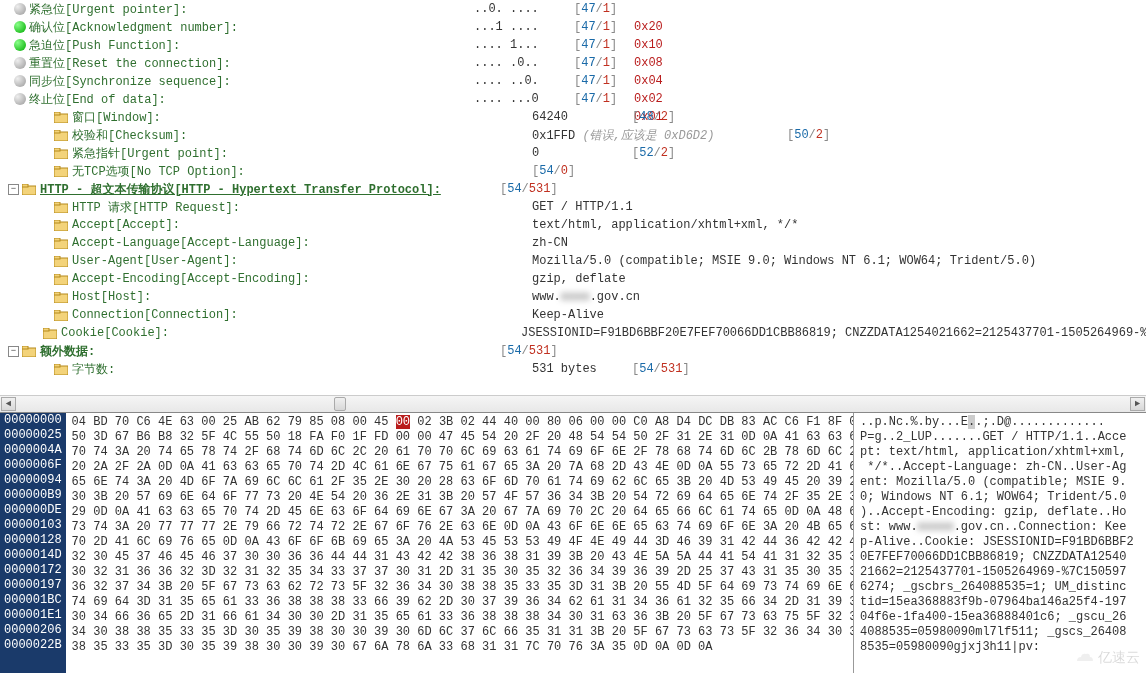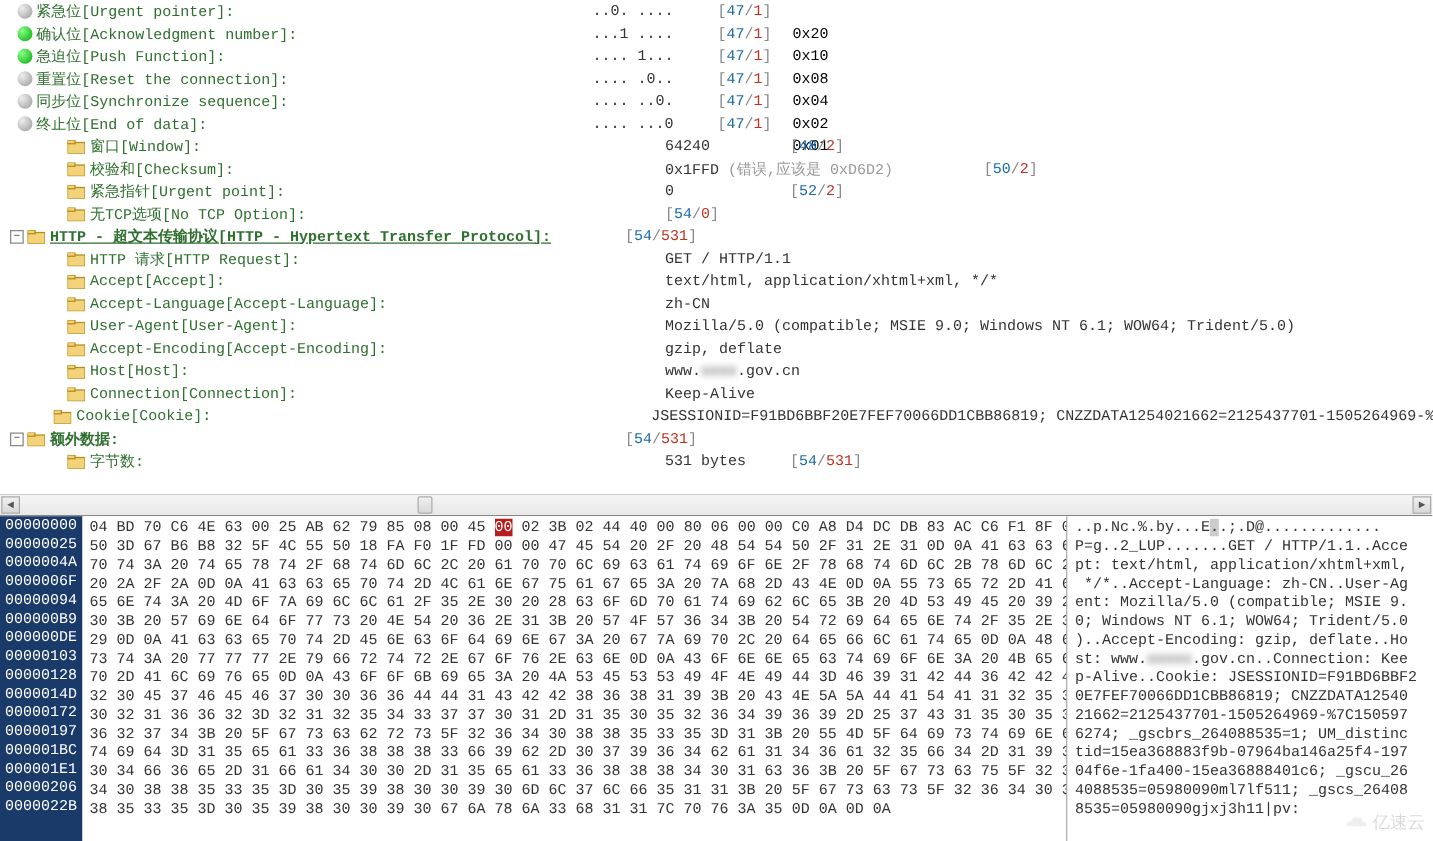--- a/index.html
+++ b/index.html
@@ -16,22 +16,22 @@
 .flag-gray { background: radial-gradient(circle at 30% 30%, #eee, #999); border-radius: 50%; }
 .folder-icon { display: inline-block; width: 14px; height: 11px; margin-right: 4px; vertical-align: middle; }
 .folder-icon svg { display: block; }
 .label-col { display: inline-block; min-width: 460px; color: #2f6f2f; }
 .label-col.section { color: #2f6f2f; font-weight: bold; text-decoration: underline; }
 .label-col.section-extra { color: #2f6f2f; font-weight: bold; }
 .val-col { display: inline-block; color: #333; }
 .brkt { color: #888; }
 .br-num1 { color: #1a6aa8; }
 .br-num2 { color: #c03020; }
-.hexval { color: #000000; margin-top: 36px; }
-.err { color: #999; }
+.hexval { color: #b91c1c; margin-top: 36px; }
+.err { color: #999; font-style: italic; }
 .hscroll { height: 17px; background: linear-gradient(#f5f5f5,#e8e8e8); border-top: 1px solid #ccc; position: relative; }
 .hs-thumb { position: absolute; top: 1px; left: 334px; width: 12px; height: 14px; background: linear-gradient(#f0f0f0,#d8d8d8); border: 1px solid #aaa; border-radius: 2px; }
 .hs-arrow { position: absolute; top: 1px; width: 15px; height: 14px; background: linear-gradient(#f0f0f0,#d8d8d8); border: 1px solid #aaa; font-size: 9px; text-align: center; line-height: 12px; color: #555; }
 .hs-left { left: 1px; }
 .hs-right { right: 1px; }
 .hex-panel { display: flex; height: 261px; border-top: 1px solid #888; font-size: 12px; line-height: 15px; }
 .hex-offsets { background: #1a3a6a; color: #fff; padding: 0 4px; font-family: "Courier New", monospace; white-space: pre; }
 .hex-bytes { background: #fff; color: #333; padding: 2px 6px; font-family: "Courier New", monospace; white-space: pre; border-right: 1px solid #999; flex: 1; overflow: hidden; }
 .hex-ascii { background: #fff; color: #333; padding: 2px 6px; font-family: "Courier New", monospace; white-space: pre; width: 292px; overflow: hidden; }
 .hl-byte { background: #b91c1c; color: #fff; }

